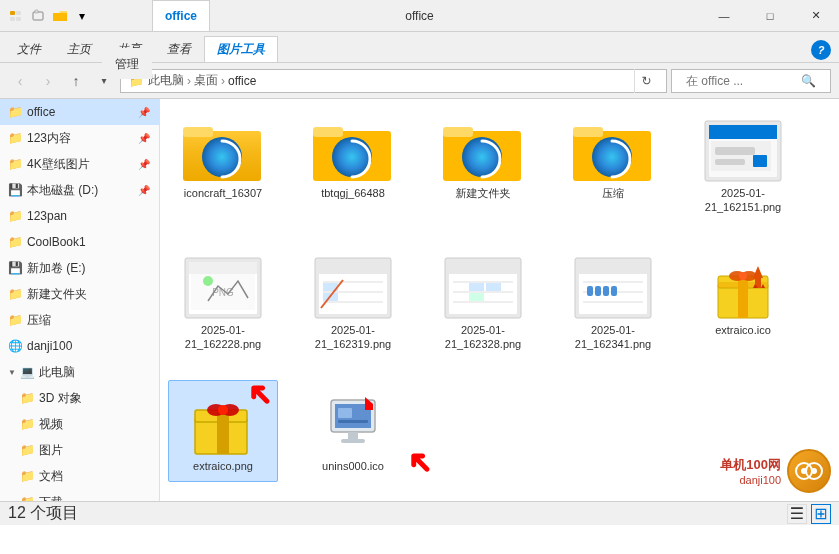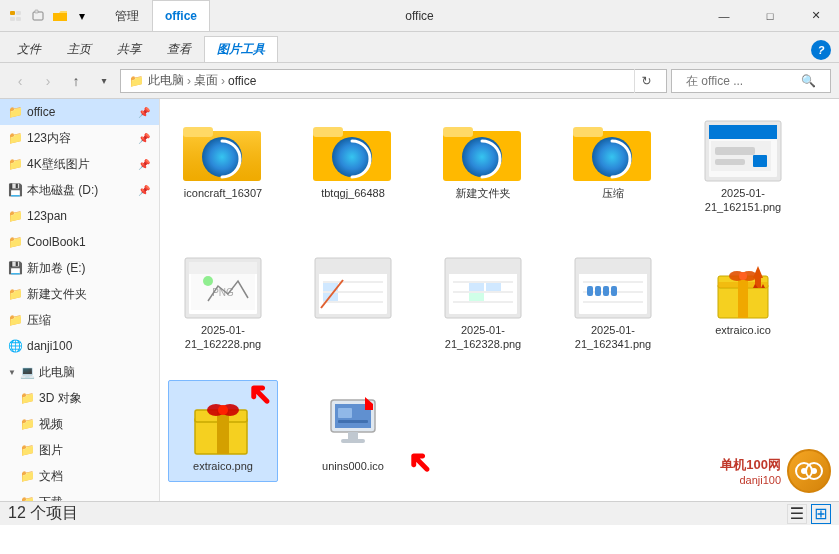--- a/index.html
+++ b/index.html
@@ -85,21 +85,21 @@
     <div class="win-icon">
       <svg width="16" height="14" viewBox="0 0 16 14">
           <path d="M1 4h6l1.5-2H15v10H1z" fill="#ffd966"></path>
           <path d="M1 4h14v8H1z" fill="#ffb900"></path>
         </svg>
     </div>
     <div class="win-icon">▾</div>
   </div>
 
   <div style="display:flex; height:100%; margin-left:4px;">
-    <div class="ribbon-tab" style="height:100%;display:flex;align-items:center;background:#f0f0f0;">
+    <div class="ribbon-tab" style="height:100%;display:flex;align-items:center;background:#f0f0f0;margin-top:48px;">
       <span>管理</span>
     </div>
     <div class="ribbon-tab active" style="height:100%;display:flex;align-items:center;background:#fff;border-color:#d0d0d0;">
       <span>office</span>
     </div>
   </div>
   <div class="titlebar-title">office</div>
   <div class="titlebar-controls">
     <div class="titlebar-btn">—</div>
     <div class="titlebar-btn">□</div>
@@ -348,20 +348,21 @@
             <rect x="6" y="6" width="68" height="52" rx="1" fill="#fff"></rect>
             <rect x="6" y="6" width="68" height="12" fill="#e8e8e8"></rect>
             <line x1="10" y1="26" x2="70" y2="26" stroke="#ddd" stroke-width="1"></line>
             <line x1="10" y1="36" x2="70" y2="36" stroke="#ddd" stroke-width="1"></line>
             <line x1="10" y1="46" x2="70" y2="46" stroke="#ddd" stroke-width="1"></line>
             <rect x="10" y="27" width="15" height="8" fill="#d0e8ff"></rect>
             <rect x="10" y="37" width="15" height="8" fill="#d0e8ff"></rect>
             <line x1="8" y1="52" x2="30" y2="24" stroke="#e06030" stroke-width="2"></line>
           </svg>
         </div>
+        <div class="file-name">2025-01-21_162319.png</div>
       </div>
 
       <div class="file-item">
         <div class="file-icon">
           <svg width="80" height="64" viewBox="0 0 80 64">
             <rect x="2" y="2" width="76" height="60" rx="2" fill="#e8e8e8" stroke="#ccc" stroke-width="1"></rect>
             <rect x="6" y="6" width="68" height="52" rx="1" fill="#fff"></rect>
             <rect x="6" y="6" width="68" height="12" fill="#e8e8e8"></rect>
             <line x1="10" y1="26" x2="70" y2="26" stroke="#ddd" stroke-width="1"></line>
             <line x1="10" y1="36" x2="70" y2="36" stroke="#ddd" stroke-width="1"></line>

